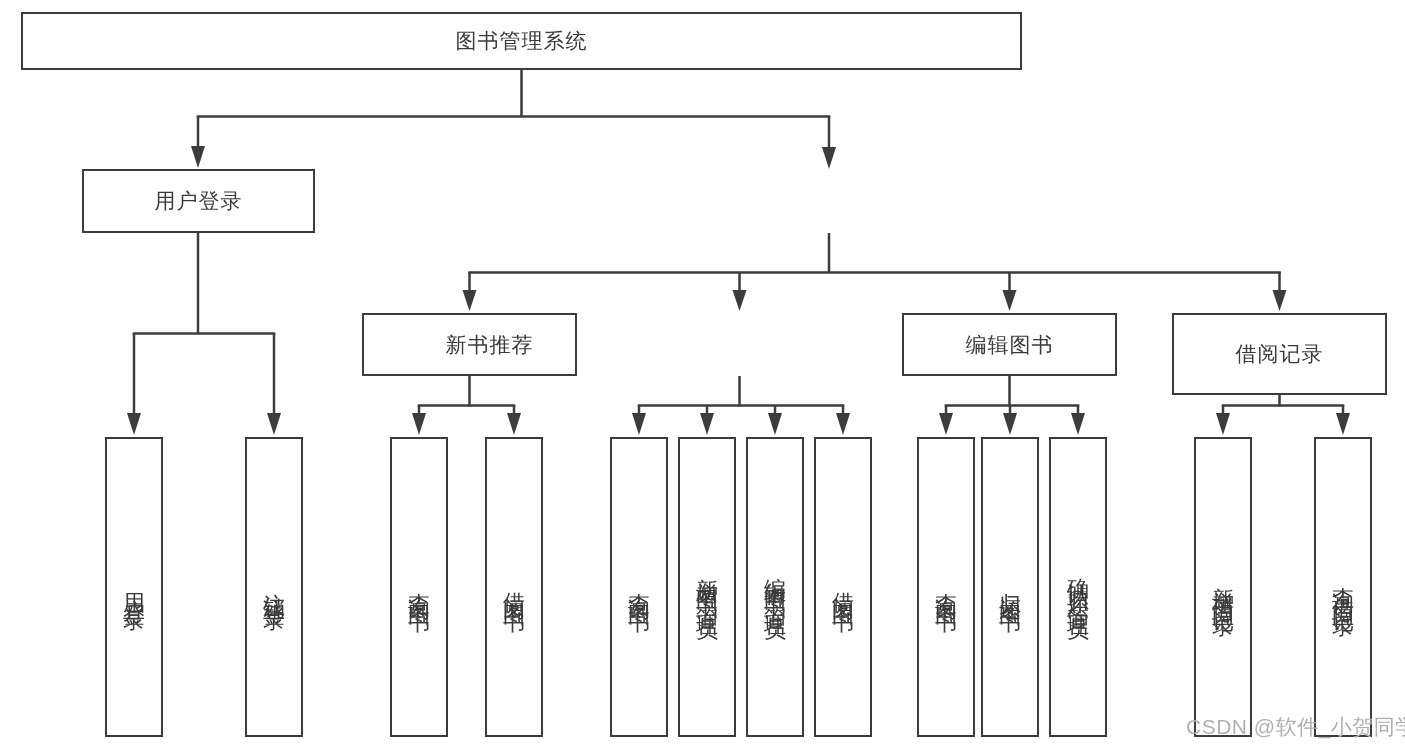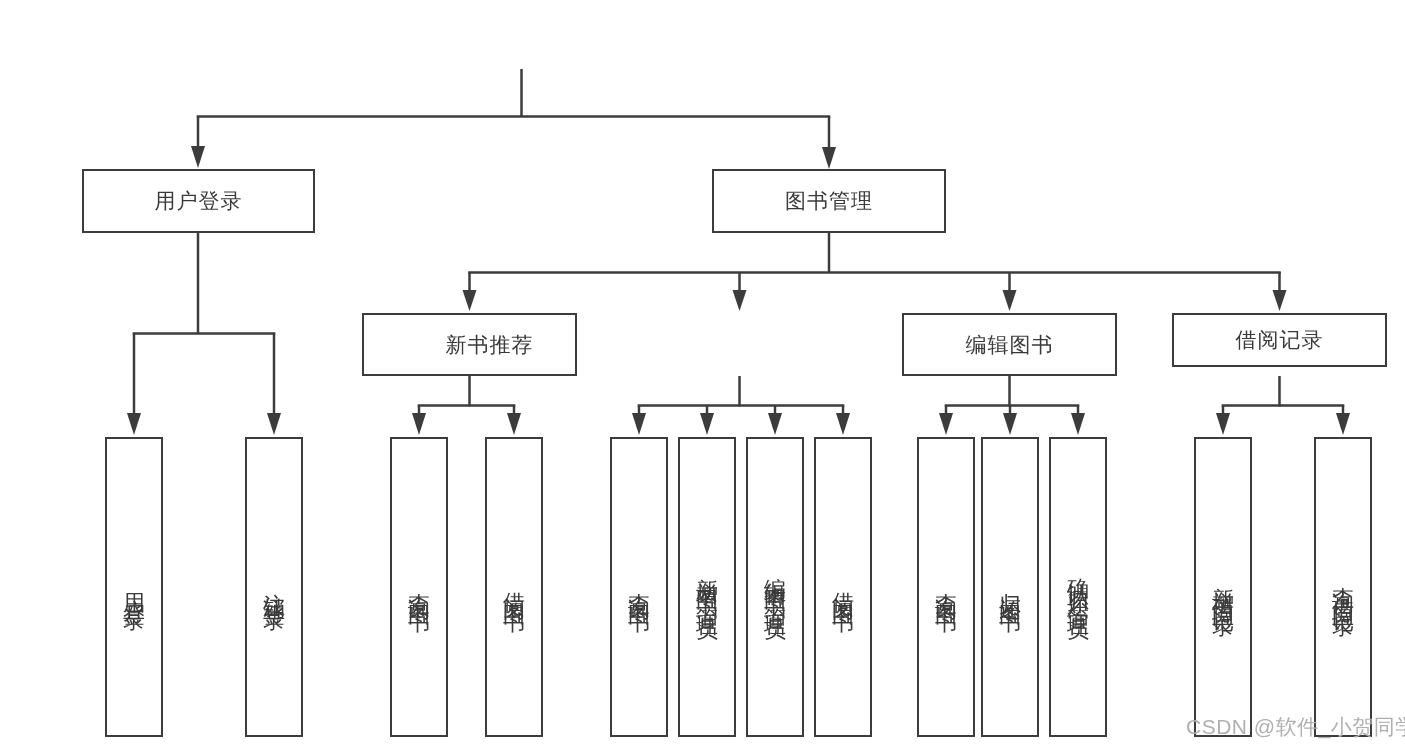--- a/index.html
+++ b/index.html
@@ -111,27 +111,27 @@
       <polygon points="768,413 782,413 775,435"></polygon>
       <polygon points="836,413 850,413 843,435"></polygon>
       <polygon points="939,413 953,413 946,435"></polygon>
       <polygon points="1003,413 1017,413 1010,435"></polygon>
       <polygon points="1071,413 1085,413 1078,435"></polygon>
       <polygon points="1216,413 1230,413 1223,435"></polygon>
       <polygon points="1336,413 1350,413 1343,435"></polygon>
     </g>
   </svg>
 
+  <div class="box" style="left:21px;top:12px;width:1001px;height:58px;">图书管理系统</div>
 
   <div class="box" style="left:82px;top:169px;width:233px;height:64px;">用户登录</div>
-  <div class="box" style="left:712px;top:169px;width:234px;height:64px;">图书管理</div>
 
   <div class="box" style="left:362px;top:313px;width:215px;height:63px;padding-left:40px;">新书推荐</div>
   <div class="box" style="left:902px;top:313px;width:215px;height:63px;">编辑图书</div>
-  <div class="box" style="left:1172px;top:313px;width:215px;height:54px;">借阅记录</div>
+  <div class="box" style="left:1172px;top:313px;width:215px;height:82px;">借阅记录</div>
 
   <div class="box leaf" style="left:105px;top:437px;width:58px;height:300px;">用户登录</div>
   <div class="box leaf" style="left:245px;top:437px;width:58px;height:300px;">注销登录</div>
 
   <div class="box leaf" style="left:390px;top:437px;width:58px;height:300px;">查询图书</div>
   <div class="box leaf" style="left:485px;top:437px;width:58px;height:300px;">借阅图书</div>
 
   <div class="box leaf" style="left:610px;top:437px;width:58px;height:300px;">查询图书</div>
   <div class="box leaf" style="left:678px;top:437px;width:58px;height:300px;">新增图书（管理员）</div>
   <div class="box leaf" style="left:746px;top:437px;width:58px;height:300px;">编辑图书（管理员）</div>

